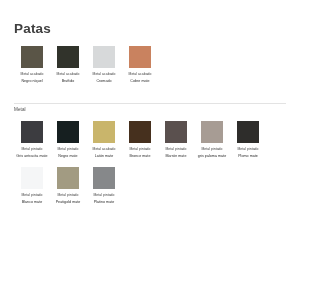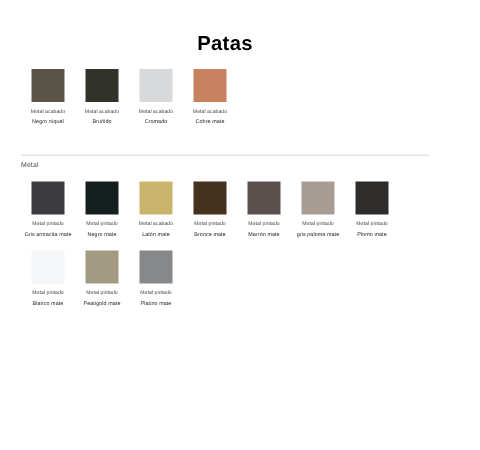--- a/index.html
+++ b/index.html
@@ -20,25 +20,24 @@
     width: 300px;
     height: 300px;
     box-sizing: border-box;
     padding: 0 14px;
   }
 
   .page-title {
     font-size: 13.5px;
     font-weight: bold;
     letter-spacing: 0.2px;
-    color: #000000;
+    color: #404040;
     margin: 0;
     padding-top: 22px;
     line-height: 1.1;
-    text-align: center;
   }
 
   .section {
     margin-top: 0;
   }
 
   .section-divider {
     height: 1px;
     background: #e3e3e3;
     margin: 11px 0 0 0;

